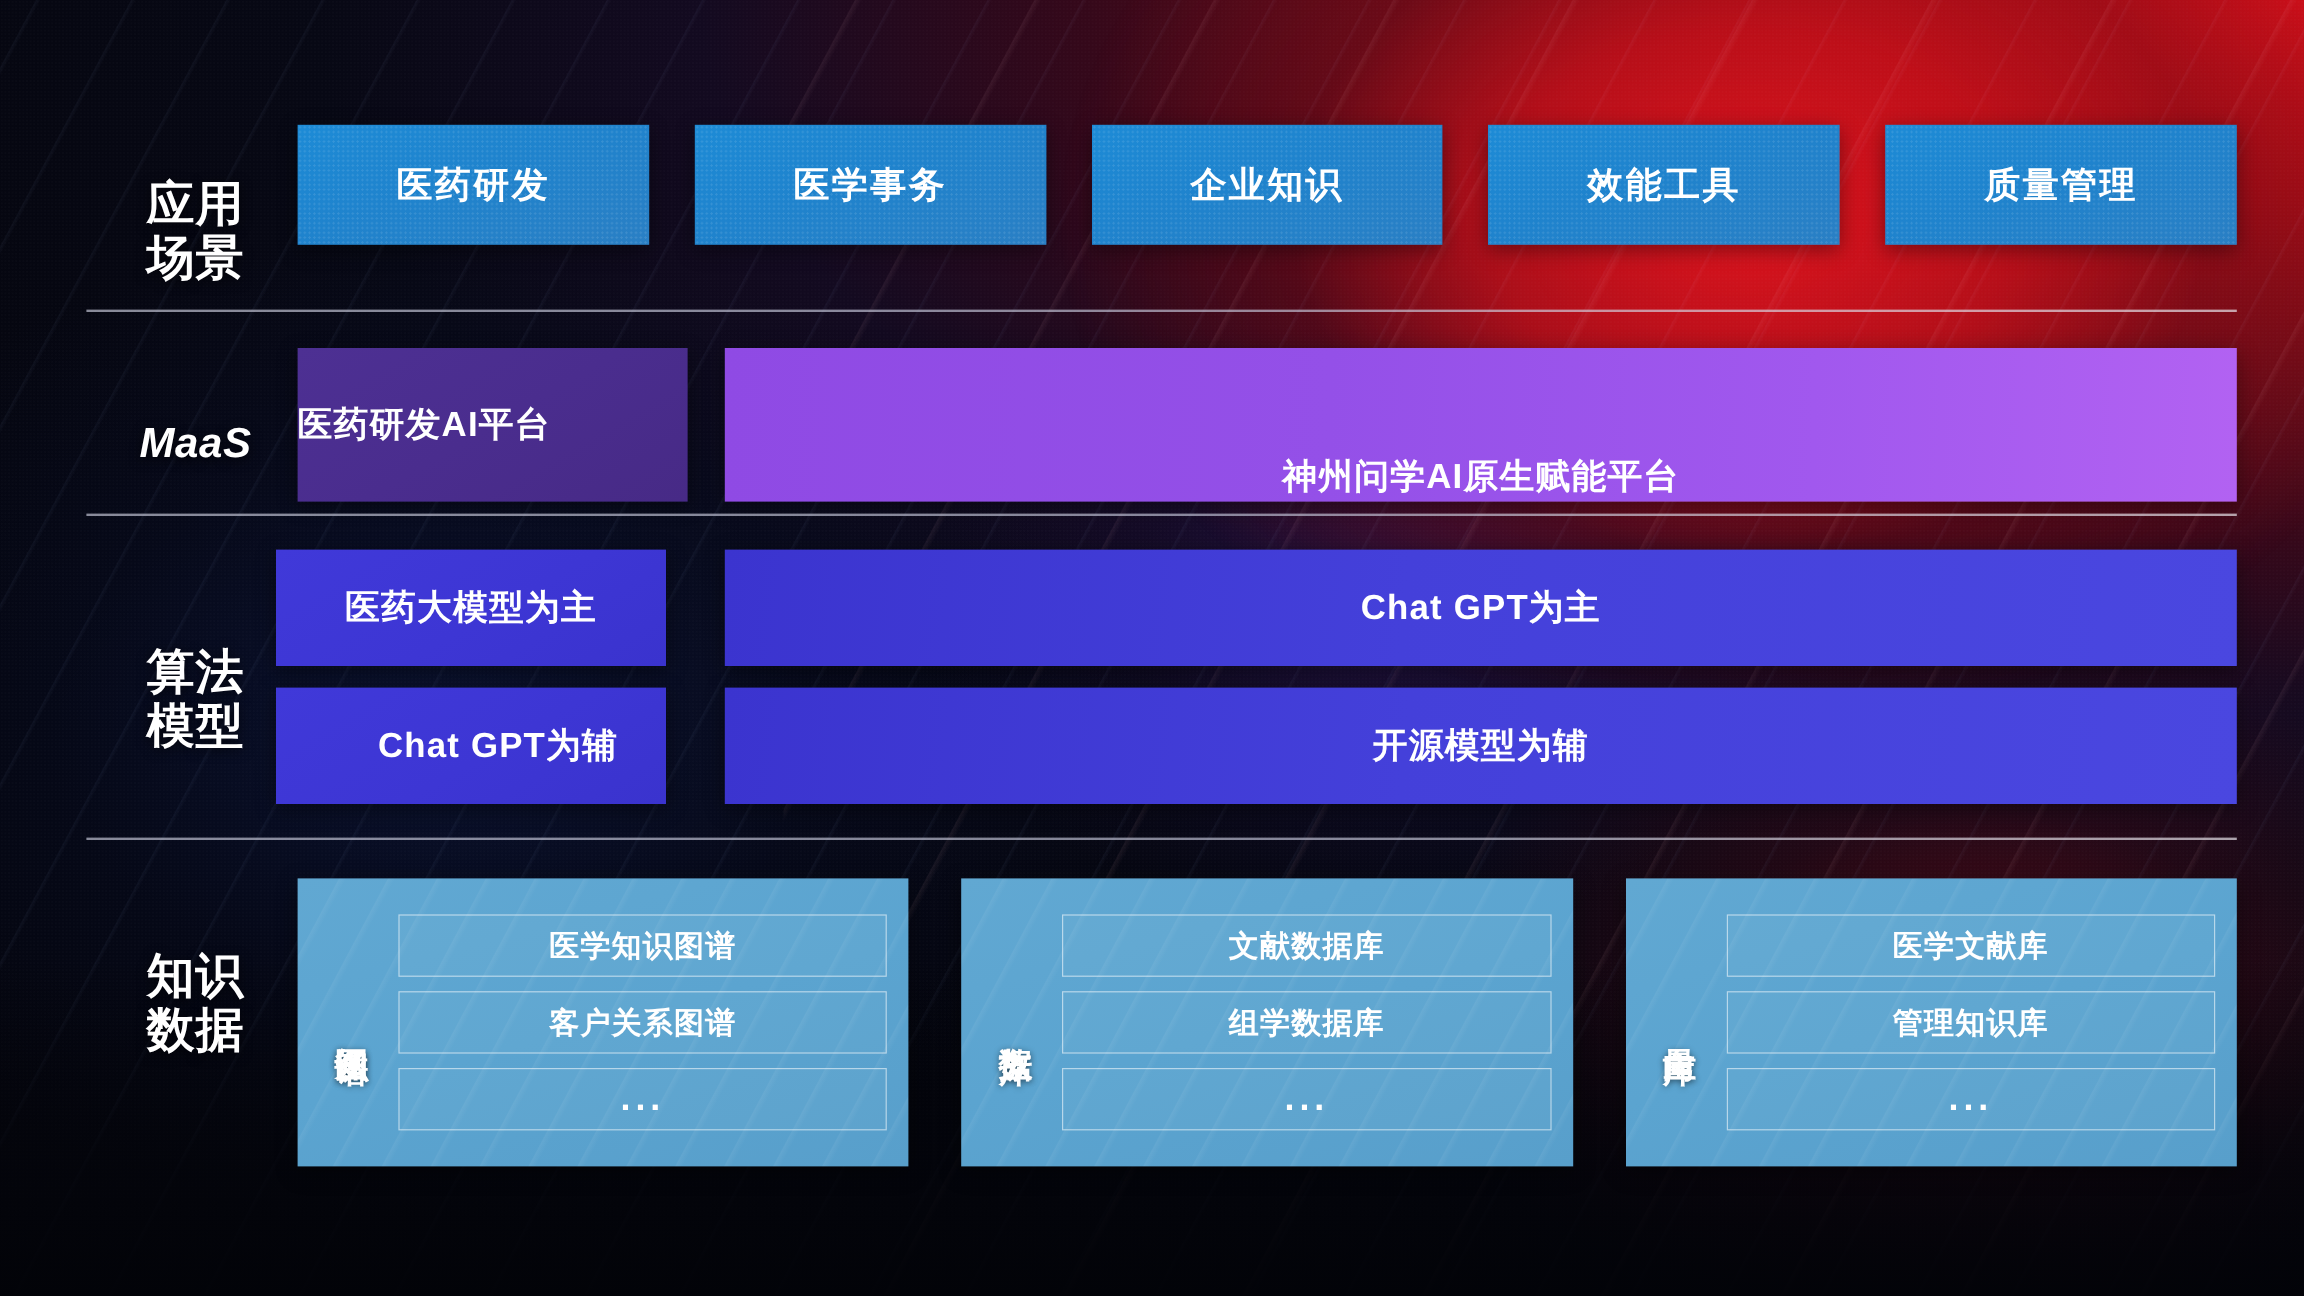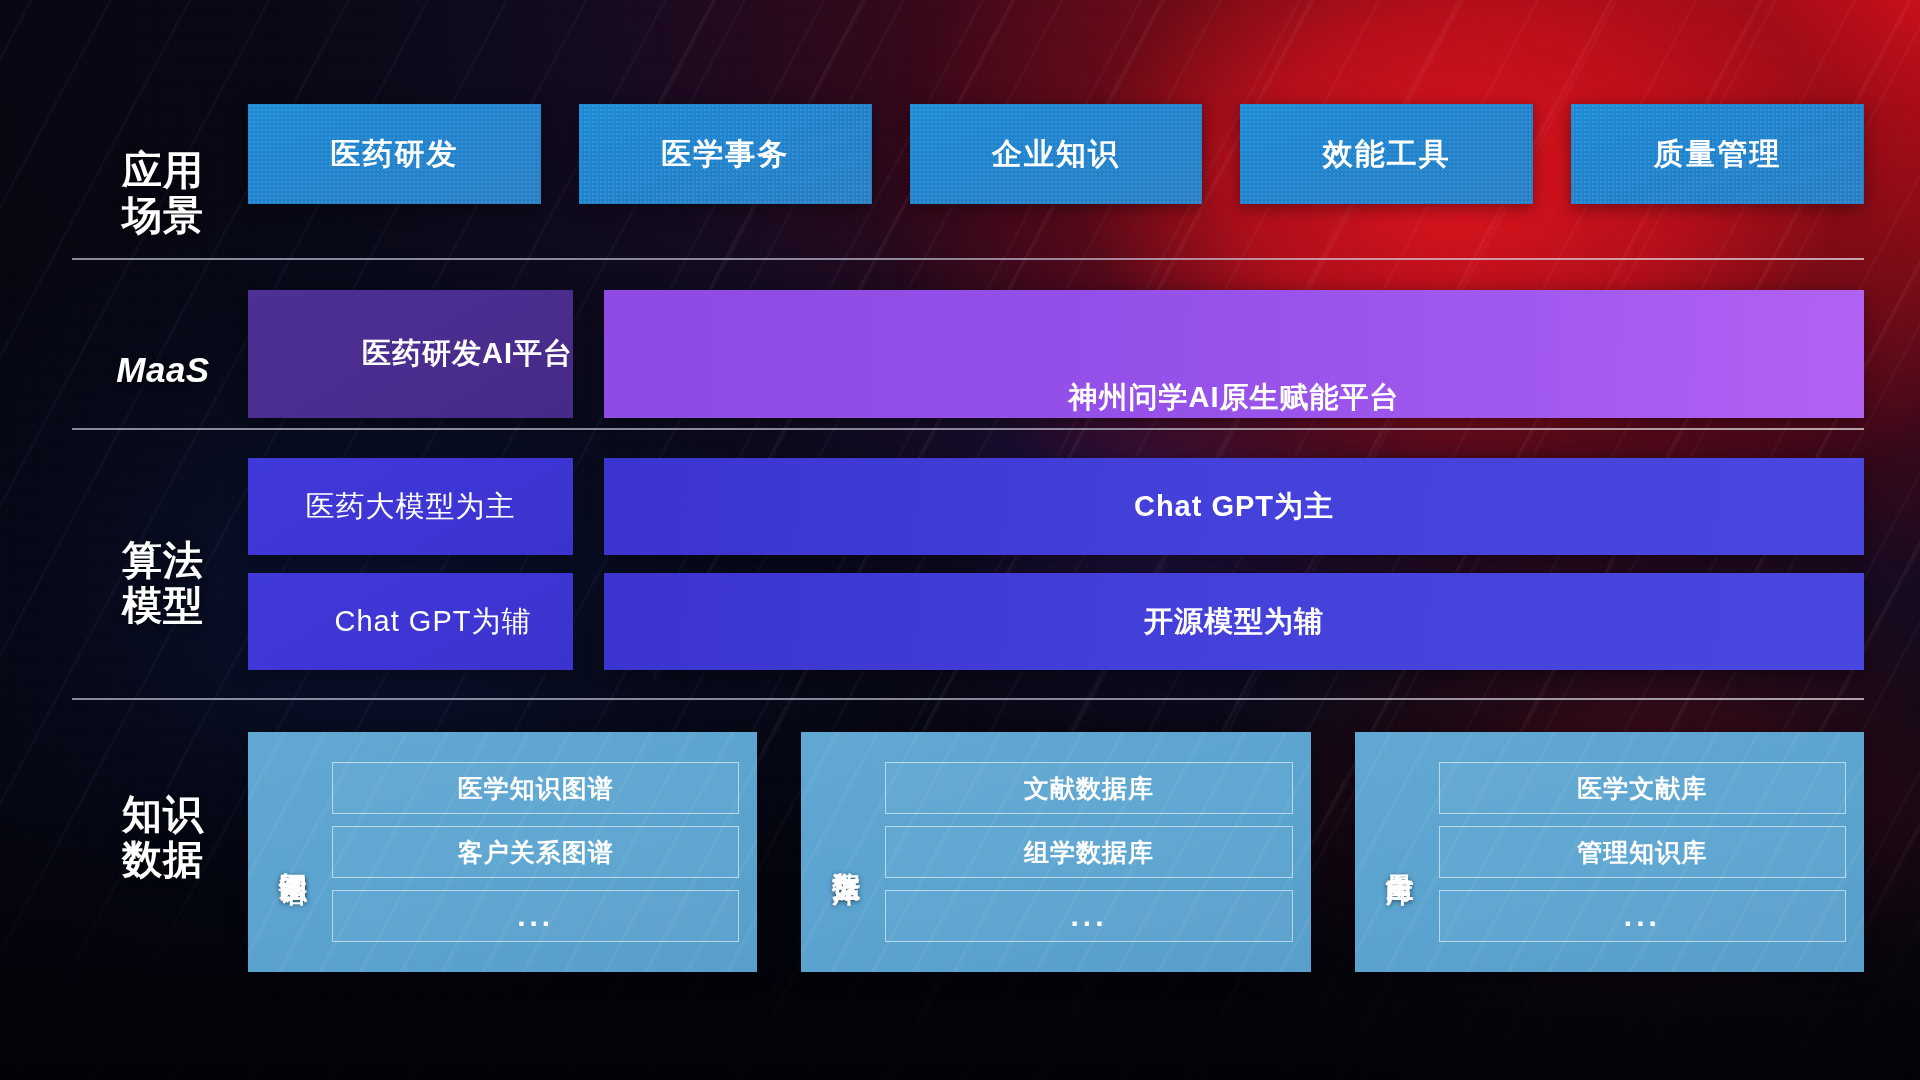--- a/index.html
+++ b/index.html
@@ -120,39 +120,39 @@
     background-image: radial-gradient(rgba(255,255,255,0.10) 1px, rgba(0,0,0,0) 1px);
     background-size: 4px 4px;
     pointer-events: none;
   }
 
   
   .maas-left {
     position: absolute;
     left: 248px; width: 325px; height: 128px;
     background: linear-gradient(150deg, #4d3093 0%, #4a2d8e 50%, #472a86 100%);
-    display: flex; align-items: center; justify-content: flex-end;
+    display: flex; align-items: center; justify-content: flex-start;
     color: #fff; font-size: 29px; font-weight: 700; letter-spacing: 1px;
     box-shadow: 0 4px 16px rgba(0,0,0,0.40);
   }
   .maas-right {
     position: absolute;
     left: 604px; right: 56px; height: 128px;
     background: linear-gradient(92deg, #8f4ae4 0%, #9450e8 40%, #a158ee 72%, #b262f2 100%);
     display: flex; align-items: flex-end; justify-content: center;
     color: #fff; font-size: 29px; font-weight: 700; letter-spacing: 1px;
     box-shadow: 0 4px 18px rgba(0,0,0,0.38);
   }
 
   
   .algo-left {
-    position: absolute; left: 248px; width: 325px; height: 97px;
+    position: absolute; left: 230px; width: 325px; height: 97px;
     background: linear-gradient(150deg, #4039d9 0%, #3d36d4 55%, #3a33ce 100%);
     display: flex; align-items: center; justify-content: center;
-    color: #fff; font-size: 29px; font-weight: 400; letter-spacing: 1px;
+    color: #fff; font-size: 29px; font-weight: 700; letter-spacing: 1px;
     box-shadow: 0 4px 16px rgba(0,0,0,0.40);
   }
   .algo-right {
     position: absolute; left: 604px; right: 56px; height: 97px;
     background: linear-gradient(96deg, #3b34cf 0%, #4440da 45%, #4a47e0 100%);
     display: flex; align-items: center; justify-content: center;
     color: #fff; font-size: 29px; font-weight: 700; letter-spacing: 1px;
     box-shadow: 0 4px 16px rgba(0,0,0,0.38);
   }
 

